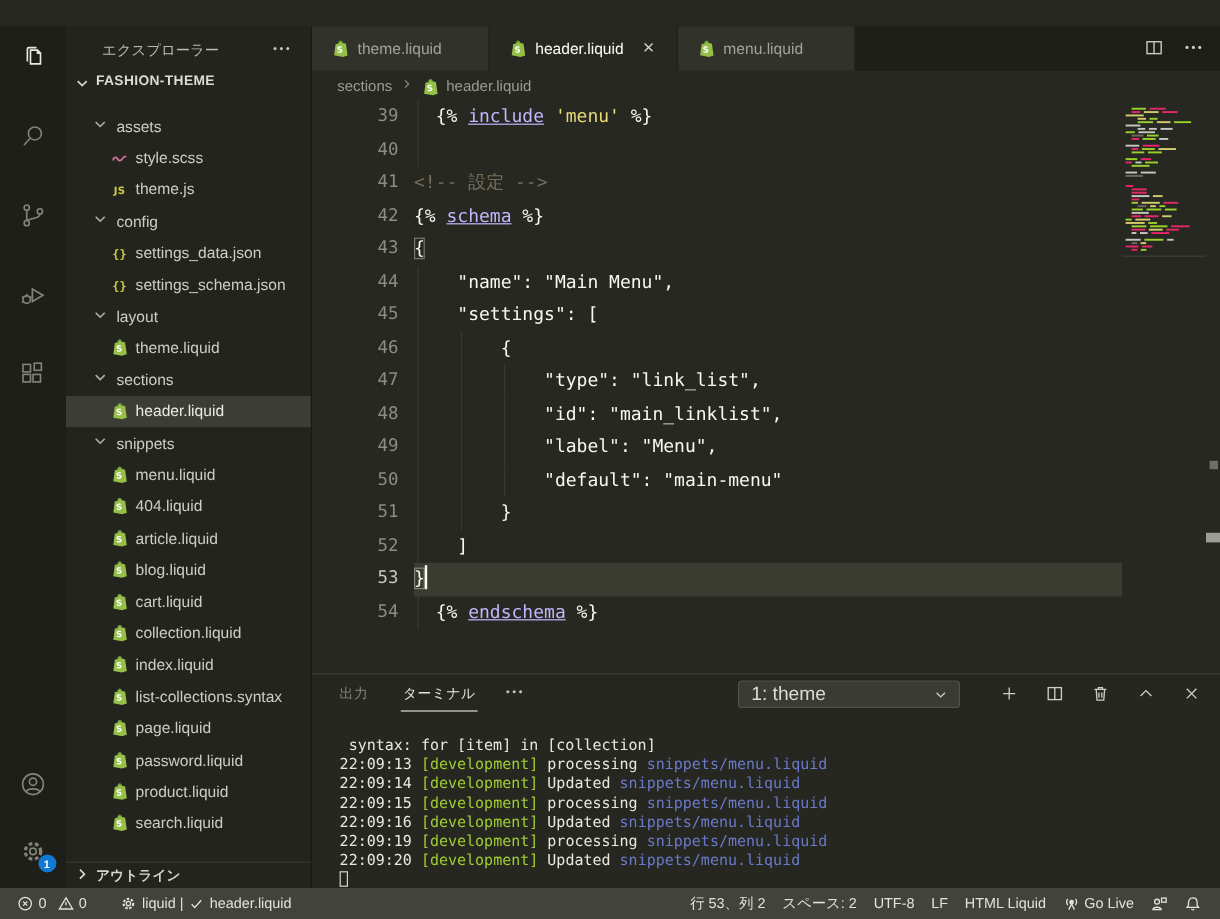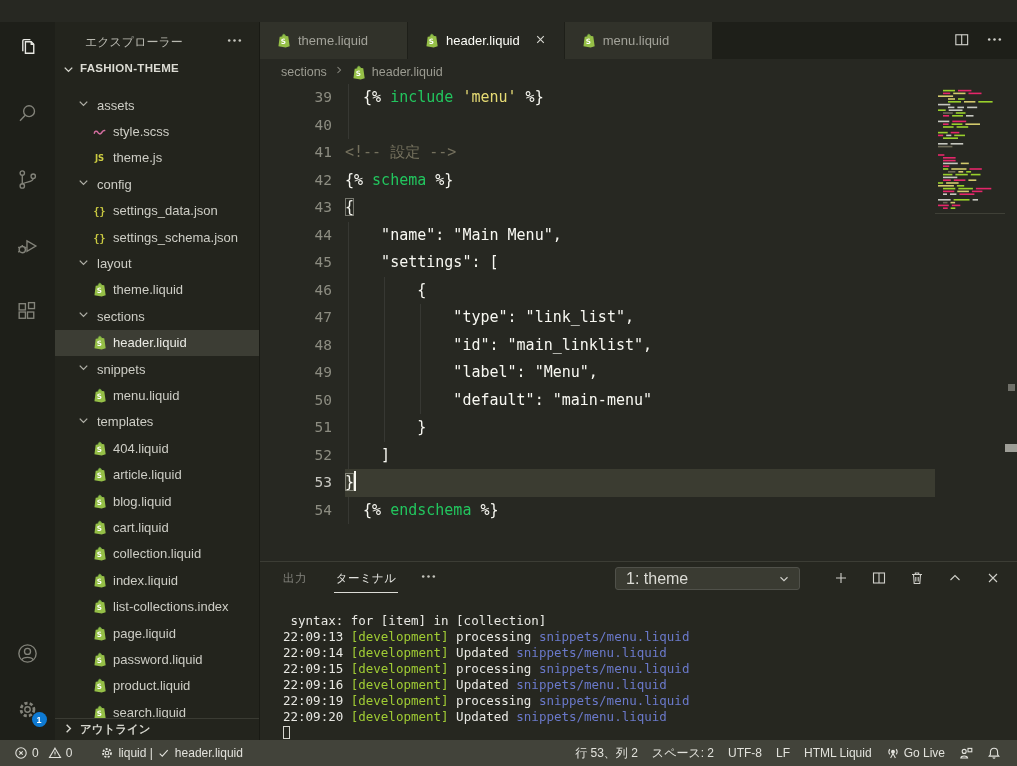--- a/index.html
+++ b/index.html
@@ -50,21 +50,21 @@
   .crumb-sep svg { width:12px; height:12px; stroke:#8b8b82; fill:none; stroke-width:1.4; }
   
   .code-area { position:absolute; left:0; top:62px; width:757px; height:477px; overflow:hidden; }
   .code-lines { position:absolute; left:0; top:0; width:675px; }
   .code-line { position:relative; height:27.5px; display:flex; font-family:"DejaVu Sans Mono", monospace; }
   .code-line .ln { width:85px; flex:0 0 85px; text-align:right; padding-right:13px; color:#8c8c81; font-size:14.5px; line-height:27.5px; }
   .code-line pre.ct { position:relative; flex:1; font-family:inherit; font-size:15px; line-height:27.5px; white-space:pre; z-index:1; }
   .code-line.cur::before { content:""; position:absolute; left:85px; right:0; top:0; bottom:0; background:#3b3c31; }
   .code-line.cur .ln { color:#c8c8c2; }
   .guide { position:absolute; top:0; bottom:0; width:1px; background:rgba(255,255,255,.08); }
-  .c-w { color:#f8f8f2; } .c-p { color:#22c55e; } .c-y { color:#e6db74; } .c-cm { color:#75715e; }
+  .c-w { color:#f8f8f2; } .c-p { color:#c4b5fd;text-decoration:underline; } .c-y { color:#e6db74; } .c-cm { color:#75715e; }
   .boxmatch { outline:1px solid rgba(222,222,210,.45); outline-offset:-1px; }
   .caret { display:inline-block; width:2px; height:20px; background:#f8f8f0; vertical-align:-4px; }
   .minimap { position:absolute; left:675px; top:0; width:70px; height:477px; background:#272822; }
   .minimap-line { position:absolute; left:675px; top:129px; width:70px; height:1px; background:#3f4037; }
   .ovr-mark1 { position:absolute; left:748px; top:300px; width:7px; height:7px; background:#6f6f68; }
   .ovr-mark2 { position:absolute; left:745px; top:360px; width:12px; height:8px; background:#9e9e97; }
   
   .panel { position:absolute; left:0; top:539px; width:757px; height:179px; background:#262720; border-top:1px solid #3c3d35; }
   .panel-header { position:relative; height:32px; display:flex; align-items:center; }
   .ph-tab { font-size:11.5px; letter-spacing:.4px; text-transform:uppercase; }
@@ -252,26 +252,20 @@
         <div class="tree-row d2">
           <span class="ficon">
             <svg viewBox="0 0 16 16">
               <path d="M10.9 3.2l1.9.3c.2 0 .3.2.3.3l1.5 10.3-4.3 1.3-7.7-1.4L3.9 4.2c0-.2.2-.3.3-.3l2-.2C6.6 2.2 7.4 1 8.4 1c.9 0 1.5.9 1.9 1.8z" fill="#95bf47"></path>
               <path d="M6.4 3.8c.3-1.5 1-2.5 2-2.5.8 0 1.4.9 1.7 2.1" stroke="#5e8e3e" stroke-width="1" fill="none"></path>
               <text x="7.8" y="11.6" font-size="7.5" font-weight="700" fill="#fff" text-anchor="middle" font-family="DejaVu Sans, sans-serif" transform="rotate(-4 8 10)">S</text>
             </svg>
           </span>
           <span>menu.liquid</span>
         </div>
-        <div class="tree-row d1">
-          <span class="chev"><svg viewBox="0 0 16 16">
-              <path d="M4 6l4 4 4-4" stroke="#b0b0a7" fill="none" stroke-width="1.4"></path>
-            </svg></span>
-          <span>templates</span>
-        </div>
         <div class="tree-row d2">
           <span class="ficon">
             <svg viewBox="0 0 16 16">
               <path d="M10.9 3.2l1.9.3c.2 0 .3.2.3.3l1.5 10.3-4.3 1.3-7.7-1.4L3.9 4.2c0-.2.2-.3.3-.3l2-.2C6.6 2.2 7.4 1 8.4 1c.9 0 1.5.9 1.9 1.8z" fill="#95bf47"></path>
               <path d="M6.4 3.8c.3-1.5 1-2.5 2-2.5.8 0 1.4.9 1.7 2.1" stroke="#5e8e3e" stroke-width="1" fill="none"></path>
               <text x="7.8" y="11.6" font-size="7.5" font-weight="700" fill="#fff" text-anchor="middle" font-family="DejaVu Sans, sans-serif" transform="rotate(-4 8 10)">S</text>
             </svg>
           </span>
           <span>404.liquid</span>
         </div>
@@ -326,21 +320,21 @@
           <span>index.liquid</span>
         </div>
         <div class="tree-row d2">
           <span class="ficon">
             <svg viewBox="0 0 16 16">
               <path d="M10.9 3.2l1.9.3c.2 0 .3.2.3.3l1.5 10.3-4.3 1.3-7.7-1.4L3.9 4.2c0-.2.2-.3.3-.3l2-.2C6.6 2.2 7.4 1 8.4 1c.9 0 1.5.9 1.9 1.8z" fill="#95bf47"></path>
               <path d="M6.4 3.8c.3-1.5 1-2.5 2-2.5.8 0 1.4.9 1.7 2.1" stroke="#5e8e3e" stroke-width="1" fill="none"></path>
               <text x="7.8" y="11.6" font-size="7.5" font-weight="700" fill="#fff" text-anchor="middle" font-family="DejaVu Sans, sans-serif" transform="rotate(-4 8 10)">S</text>
             </svg>
           </span>
-          <span>list-collections.index</span>
+          <span>list-collections.syntax</span>
         </div>
         <div class="tree-row d2">
           <span class="ficon">
             <svg viewBox="0 0 16 16">
               <path d="M10.9 3.2l1.9.3c.2 0 .3.2.3.3l1.5 10.3-4.3 1.3-7.7-1.4L3.9 4.2c0-.2.2-.3.3-.3l2-.2C6.6 2.2 7.4 1 8.4 1c.9 0 1.5.9 1.9 1.8z" fill="#95bf47"></path>
               <path d="M6.4 3.8c.3-1.5 1-2.5 2-2.5.8 0 1.4.9 1.7 2.1" stroke="#5e8e3e" stroke-width="1" fill="none"></path>
               <text x="7.8" y="11.6" font-size="7.5" font-weight="700" fill="#fff" text-anchor="middle" font-family="DejaVu Sans, sans-serif" transform="rotate(-4 8 10)">S</text>
             </svg>
           </span>
           <span>page.liquid</span>

